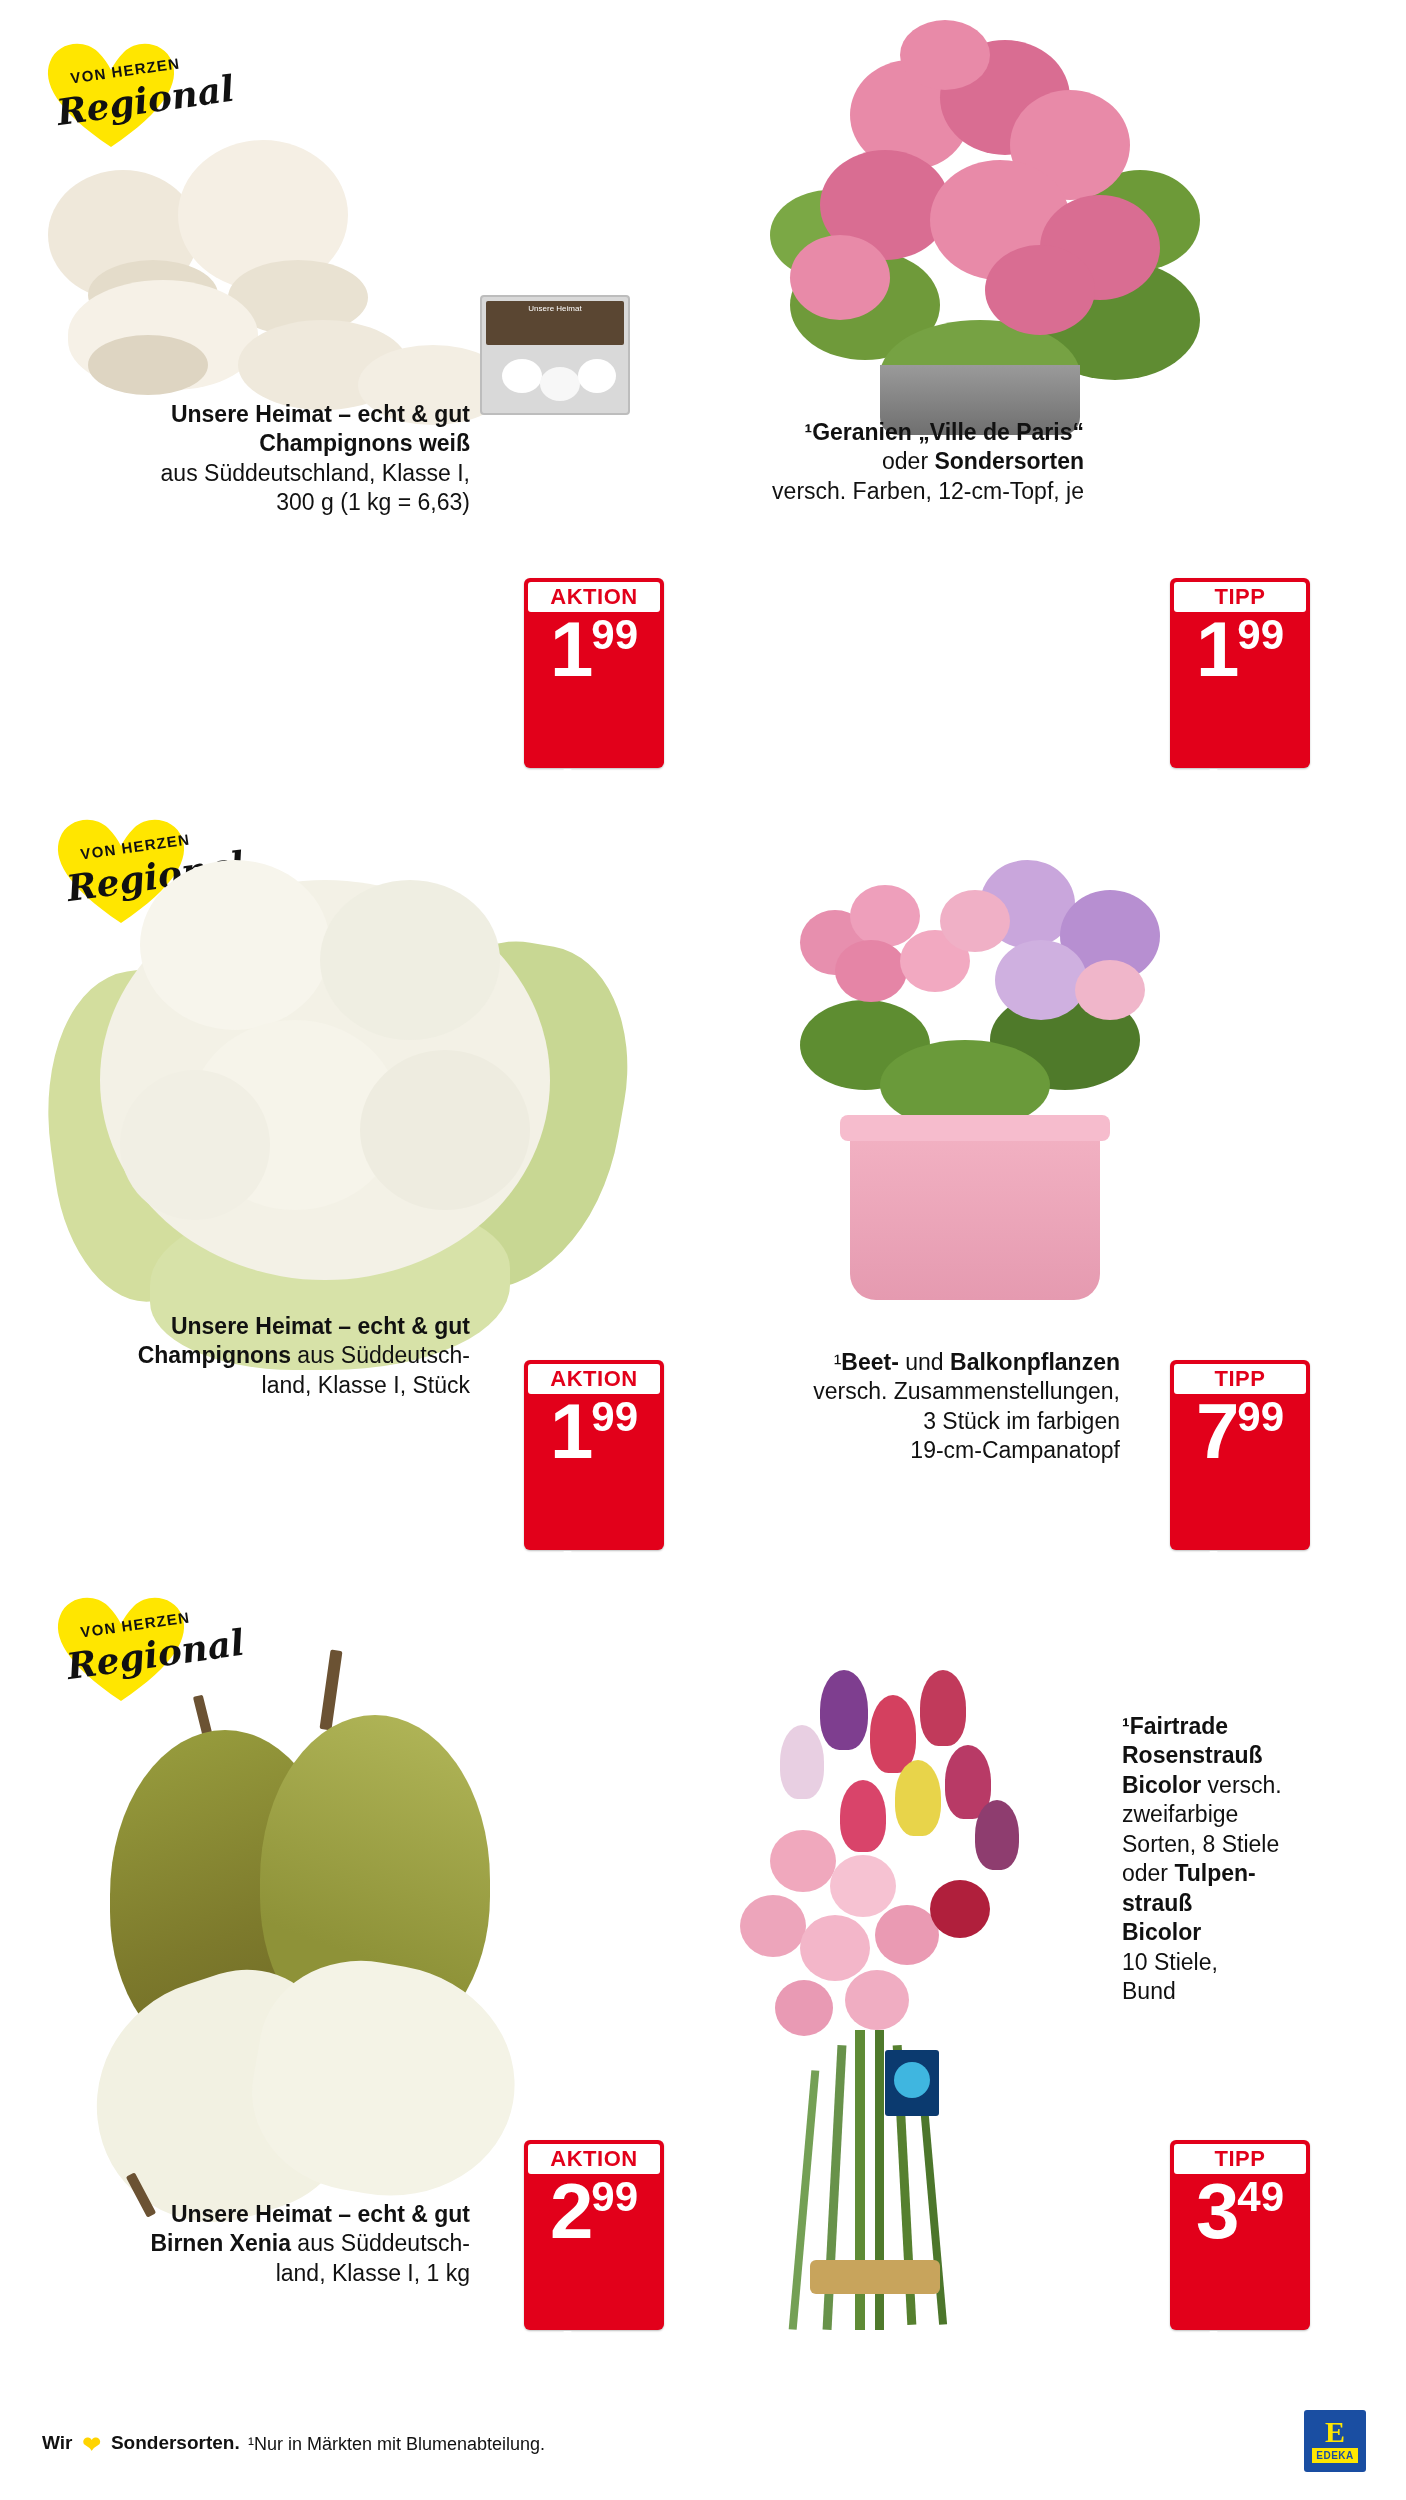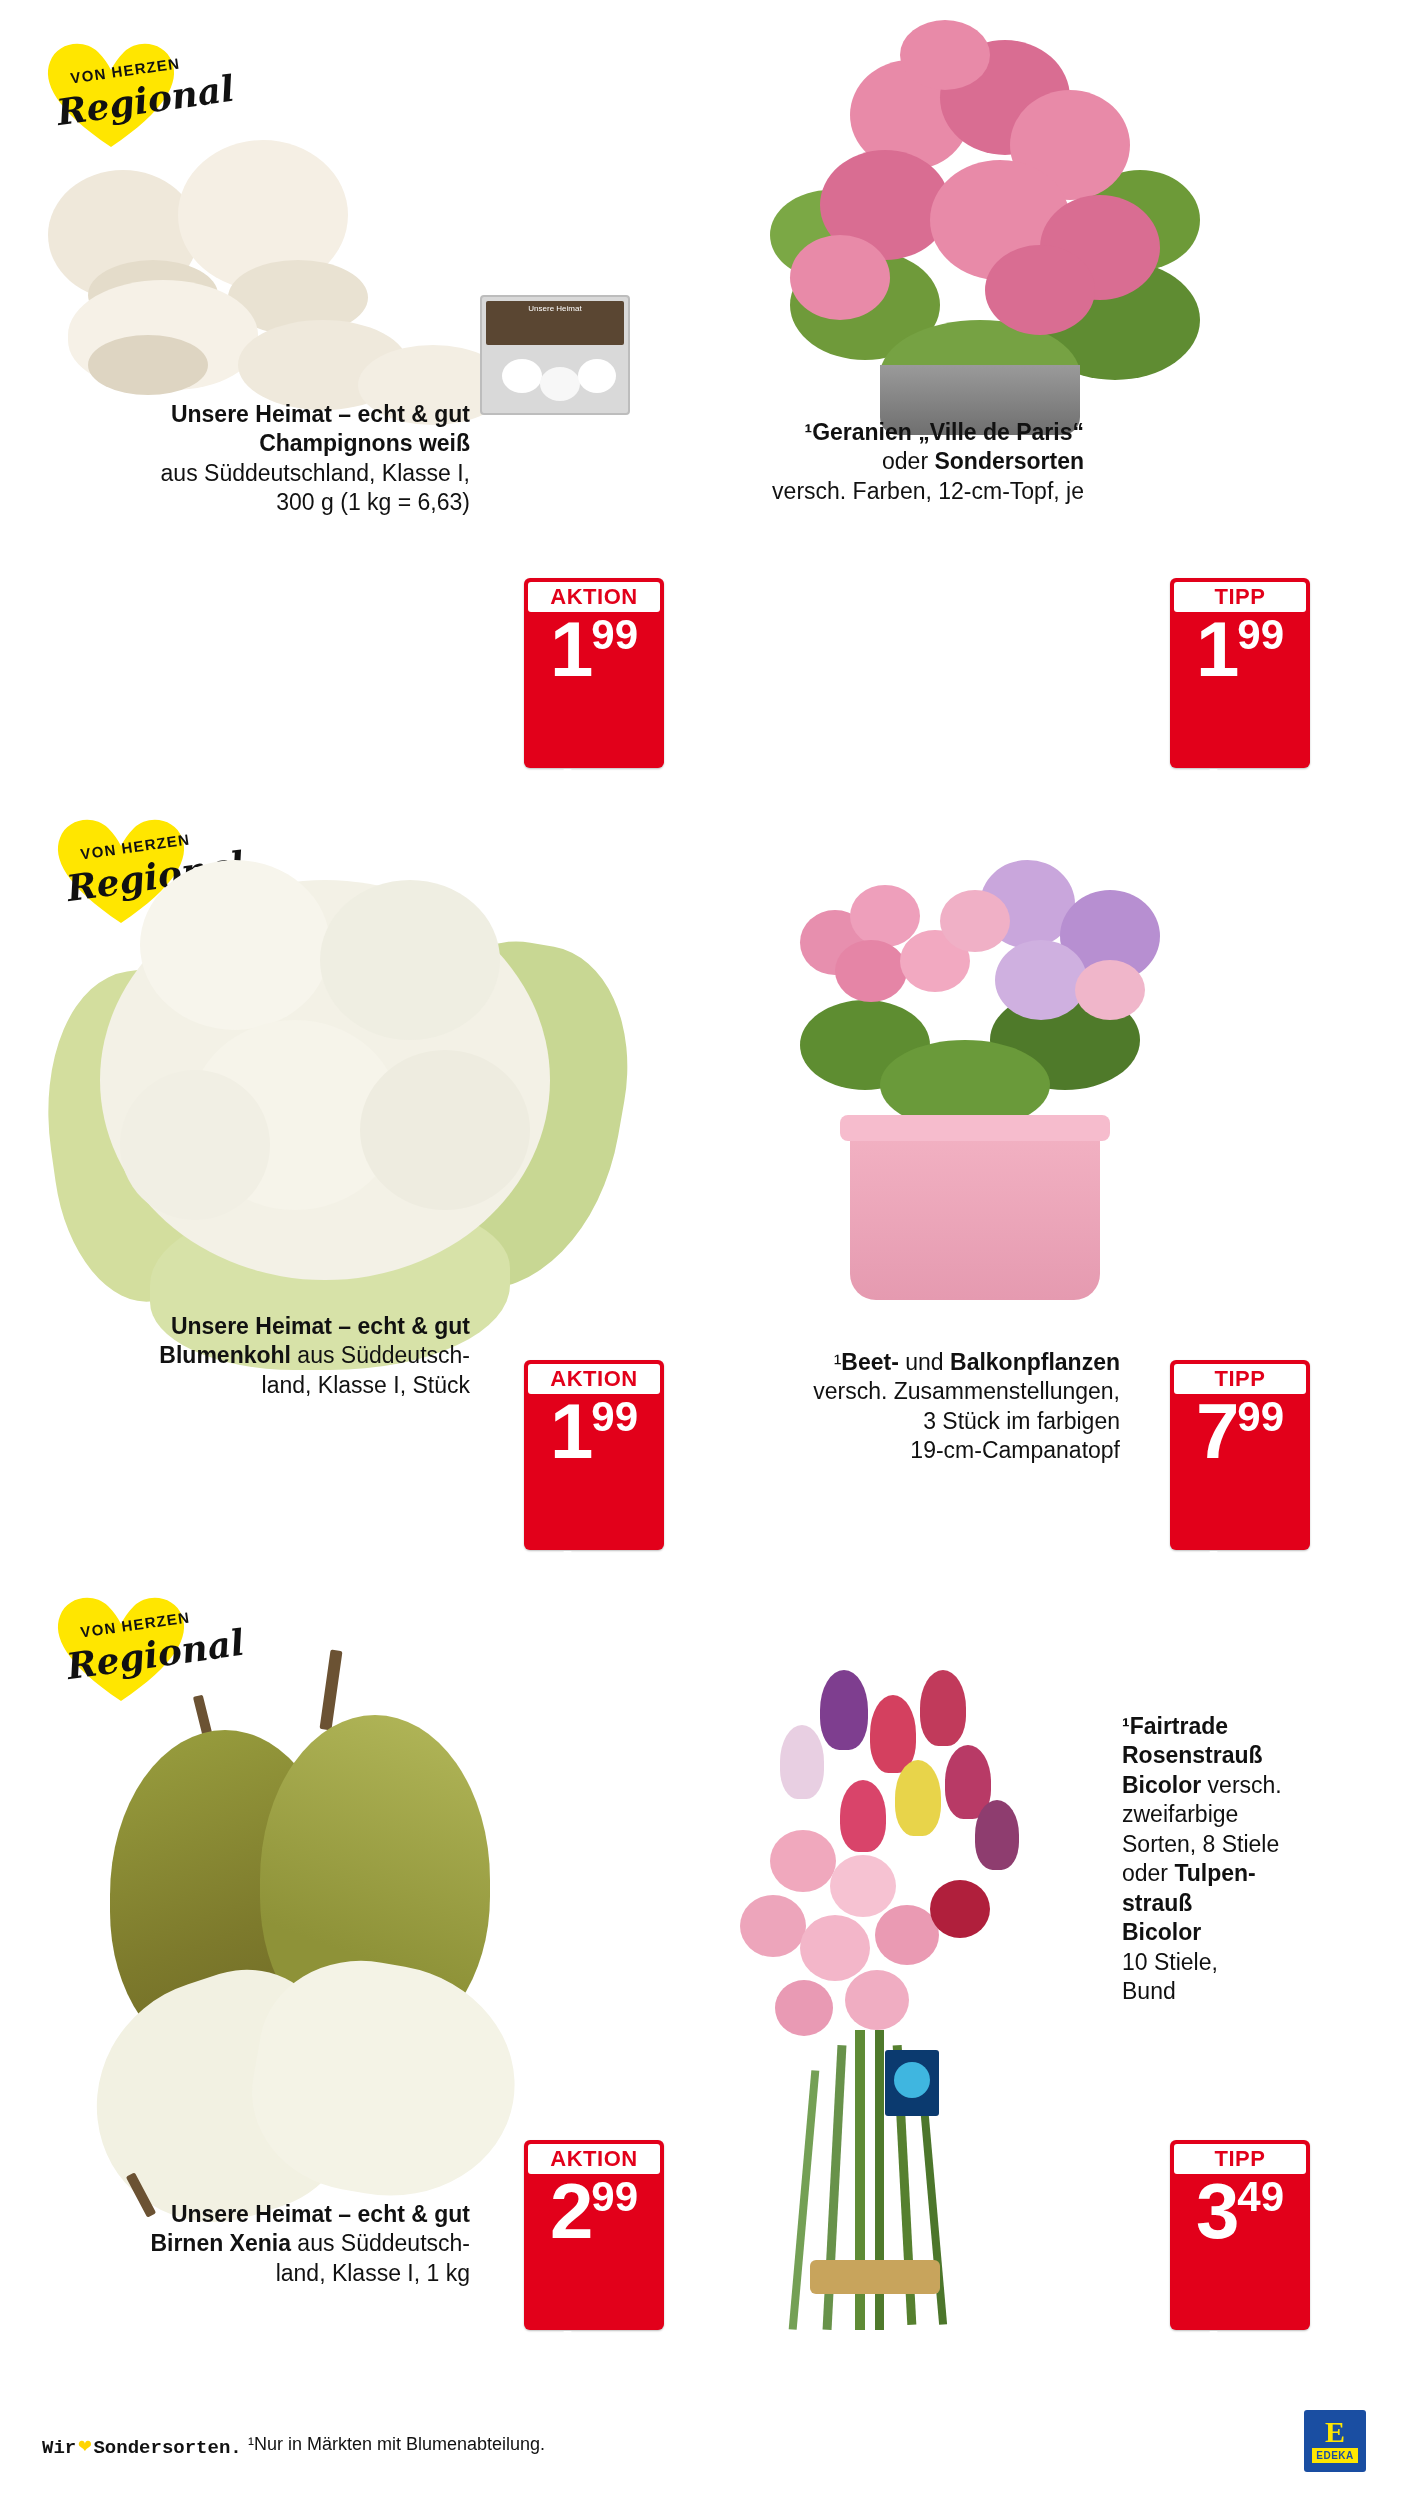--- a/index.html
+++ b/index.html
@@ -126,23 +126,22 @@
   }
 
   
   .footer-wir {
     position: absolute;
     left: 42px; top: 2432px;
     font-size: 19px;
     font-weight: bold;
     color: #111;
     display: flex;
-    align-items: flex-end;
-    gap: 2px;
-    font-family: Liberation Mono, monospace;
+    align-items: flex-start;
+    gap: 10px;
   }
   .footer-wir .hrt { color: #ffd400; font-size: 22px; }
   .footnote {
     position: absolute;
     left: 248px; top: 2434px;
     font-size: 18px;
     color: #111;
     text-align: right;
   }
   .edeka-logo {
@@ -314,21 +313,21 @@
     <div class="cauli" style="left:70px; top:60px; width:450px; height:400px; background:#f3f1e6;"></div>
     <div class="cauli" style="left:110px; top:40px; width:190px; height:170px; background:#f7f5ec;"></div>
     <div class="cauli" style="left:290px; top:60px; width:180px; height:160px; background:#efeee2;"></div>
     <div class="cauli" style="left:160px; top:200px; width:210px; height:190px; background:#f6f4ea;"></div>
     <div class="cauli" style="left:330px; top:230px; width:170px; height:160px; background:#eeece0;"></div>
     <div class="cauli" style="left:90px; top:250px; width:150px; height:150px; background:#f1efe4;"></div>
   </div>
 
   <div class="ptext align-right" style="left:20px; top:1312px; width:450px;">
     <span class="r"><b>Unsere Heimat – echt &amp; gut</b></span>
-    <span class="r"><b>Blumenkohl</b><span> aus Süddeutsch-</span></span>
+    <span class="r"><b>Champignons</b><span> aus Süddeutsch-</span></span>
     <span class="r">land, Klasse I, Stück</span>
   </div>
 
   <div class="pricetag" style="left:524px; top:1360px; width:140px; height:190px;">
     <div class="label">AKTION</div>
     <div class="amount">
       <span class="euro">1</span>
       <span class="cent">99</span>
     </div>
     <div class="dot">.</div>

